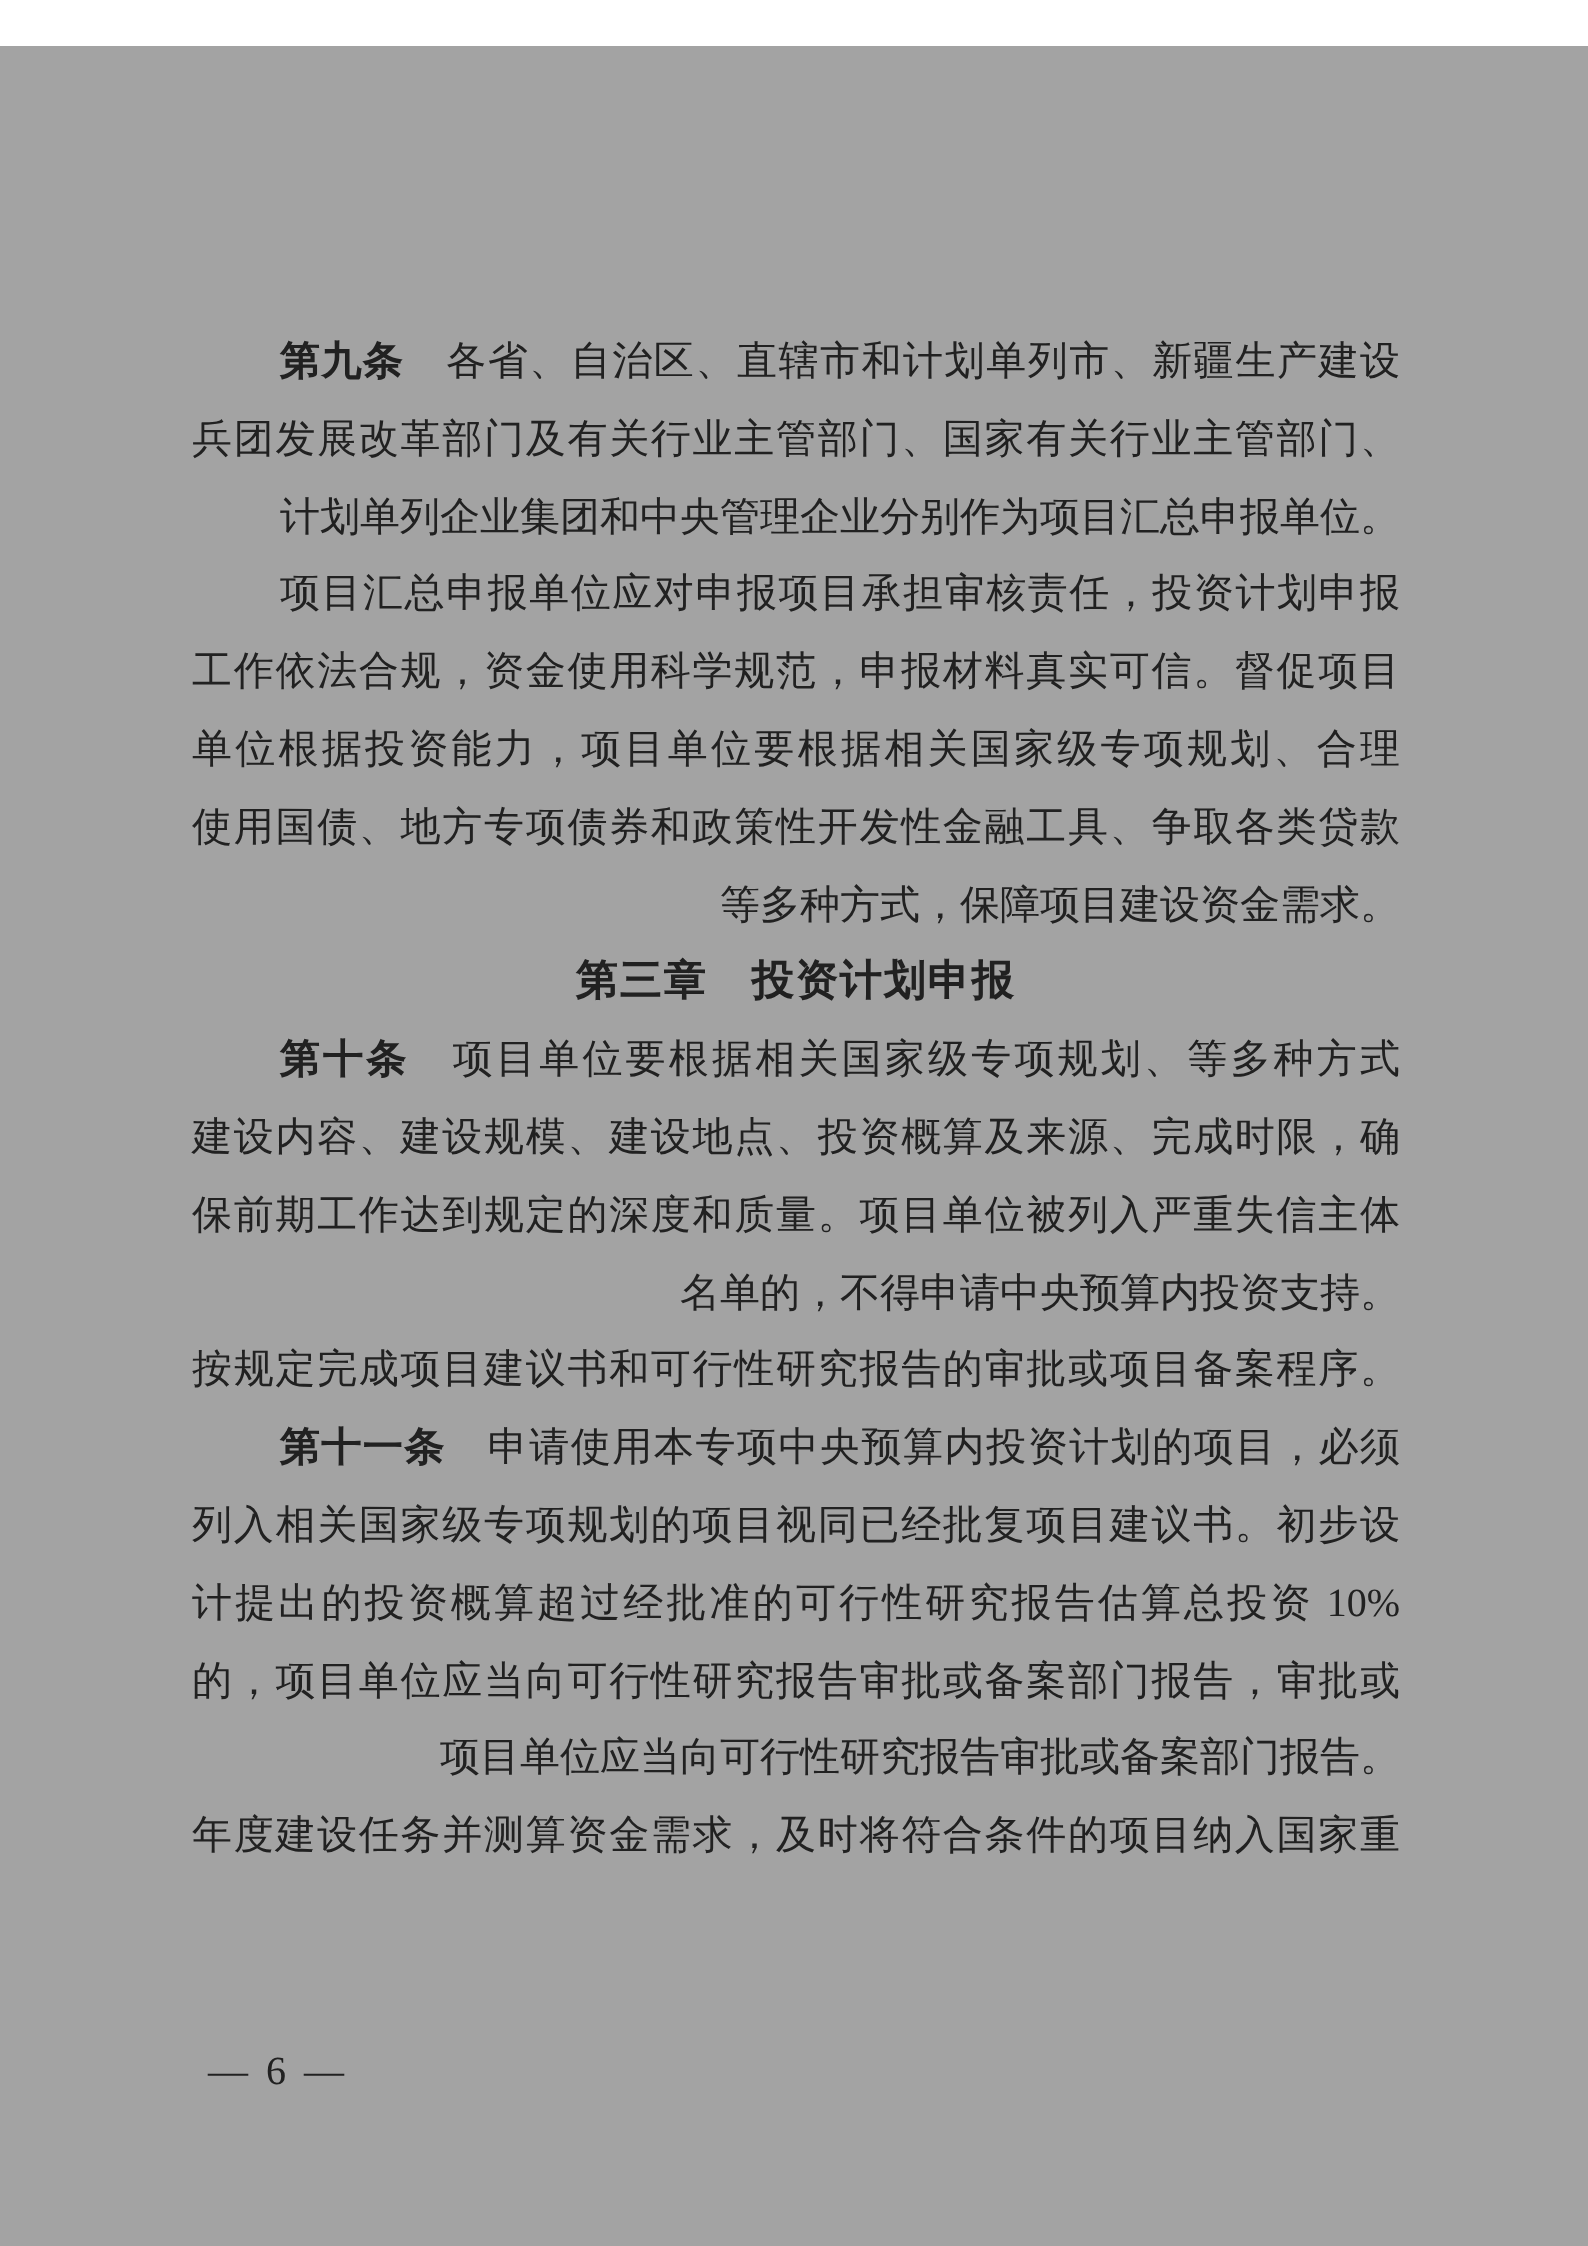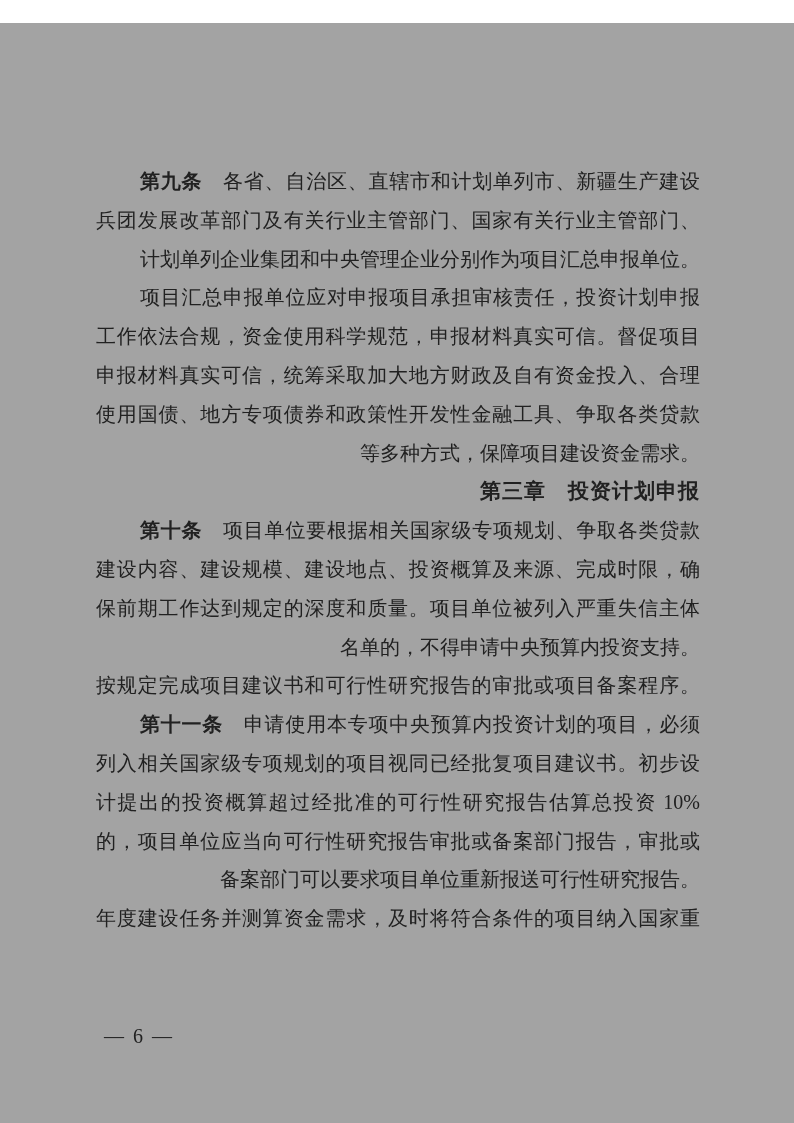--- a/index.html
+++ b/index.html
@@ -34,21 +34,21 @@
   .ind { padding-left: 44px; }
   .lead {
     font-weight: bold;
     font-family: "Liberation Sans", sans-serif;
   }
   .chapter {
     height: 38.8px;
     line-height: 38.8px;
     font-size: 21px;
     font-weight: bold;
-    text-align: right;
+    text-align: center;
     font-family: "Liberation Sans", sans-serif;
     letter-spacing: 1px;
   }
   .footer {
     position: absolute;
     left: 104px;
     top: 999px;
     font-size: 20px;
     line-height: 28px;
     color: #212121;
@@ -60,36 +60,36 @@
 
 <div class="page">
   <div class="content">
 
     <div class="ln ind fill"><span class="lead">第九条</span><span>　各省、自治区、直辖市和计划单列市、新疆生产建设</span></div>
     <div class="ln fill"><span>兵团发展改革部门及有关行业主管部门、国家有关行业主管部门、</span></div>
     <div class="ln"><span>计划单列企业集团和中央管理企业分别作为项目汇总申报单位。</span></div>
 
     <div class="ln ind fill"><span>项目汇总申报单位应对申报项目承担审核责任，投资计划申报</span></div>
     <div class="ln fill"><span>工作依法合规，资金使用科学规范，申报材料真实可信。督促项目</span></div>
-    <div class="ln fill"><span>申报材料真实可信，统筹采取加大地方财政及自有资金投入、合理</span></div>
+    <div class="ln fill"><span>单位根据投资能力，项目单位要根据相关国家级专项规划、合理</span></div>
     <div class="ln fill"><span>使用国债、地方专项债券和政策性开发性金融工具、争取各类贷款</span></div>
     <div class="ln"><span>等多种方式，保障项目建设资金需求。</span></div>
 
     <div class="chapter">第三章　投资计划申报</div>
 
-    <div class="ln ind fill"><span class="lead">第十条</span><span>　项目单位要根据相关国家级专项规划、争取各类贷款</span></div>
+    <div class="ln ind fill"><span class="lead">第十条</span><span>　项目单位要根据相关国家级专项规划、等多种方式</span></div>
     <div class="ln fill"><span>建设内容、建设规模、建设地点、投资概算及来源、完成时限，确</span></div>
     <div class="ln fill"><span>保前期工作达到规定的深度和质量。项目单位被列入严重失信主体</span></div>
     <div class="ln"><span>名单的，不得申请中央预算内投资支持。</span></div>
 
     <div class="ln fill"><span>按规定完成项目建议书和可行性研究报告的审批或项目备案程序。</span></div>
     <div class="ln ind fill"><span class="lead">第十一条</span><span>　申请使用本专项中央预算内投资计划的项目，必须</span></div>
     <div class="ln fill"><span>列入相关国家级专项规划的项目视同已经批复项目建议书。初步设</span></div>
     <div class="ln fill"><span>计提出的投资概算超过经批准的可行性研究报告估算总投资 10%</span></div>
     <div class="ln fill"><span>的，项目单位应当向可行性研究报告审批或备案部门报告，审批或</span></div>
-    <div class="ln"><span>备案部门可以要求项目单位重新报送可行性研究报告。</span></div>
+    <div class="ln"><span>项目单位应当向可行性研究报告审批或备案部门报告。</span></div>
 
     <div class="ln fill"><span>年度建设任务并测算资金需求，及时将符合条件的项目纳入国家重</span></div>
 
   </div>
 
   <div class="footer">— 6 —</div>
 </div>
 
 </body></html>

